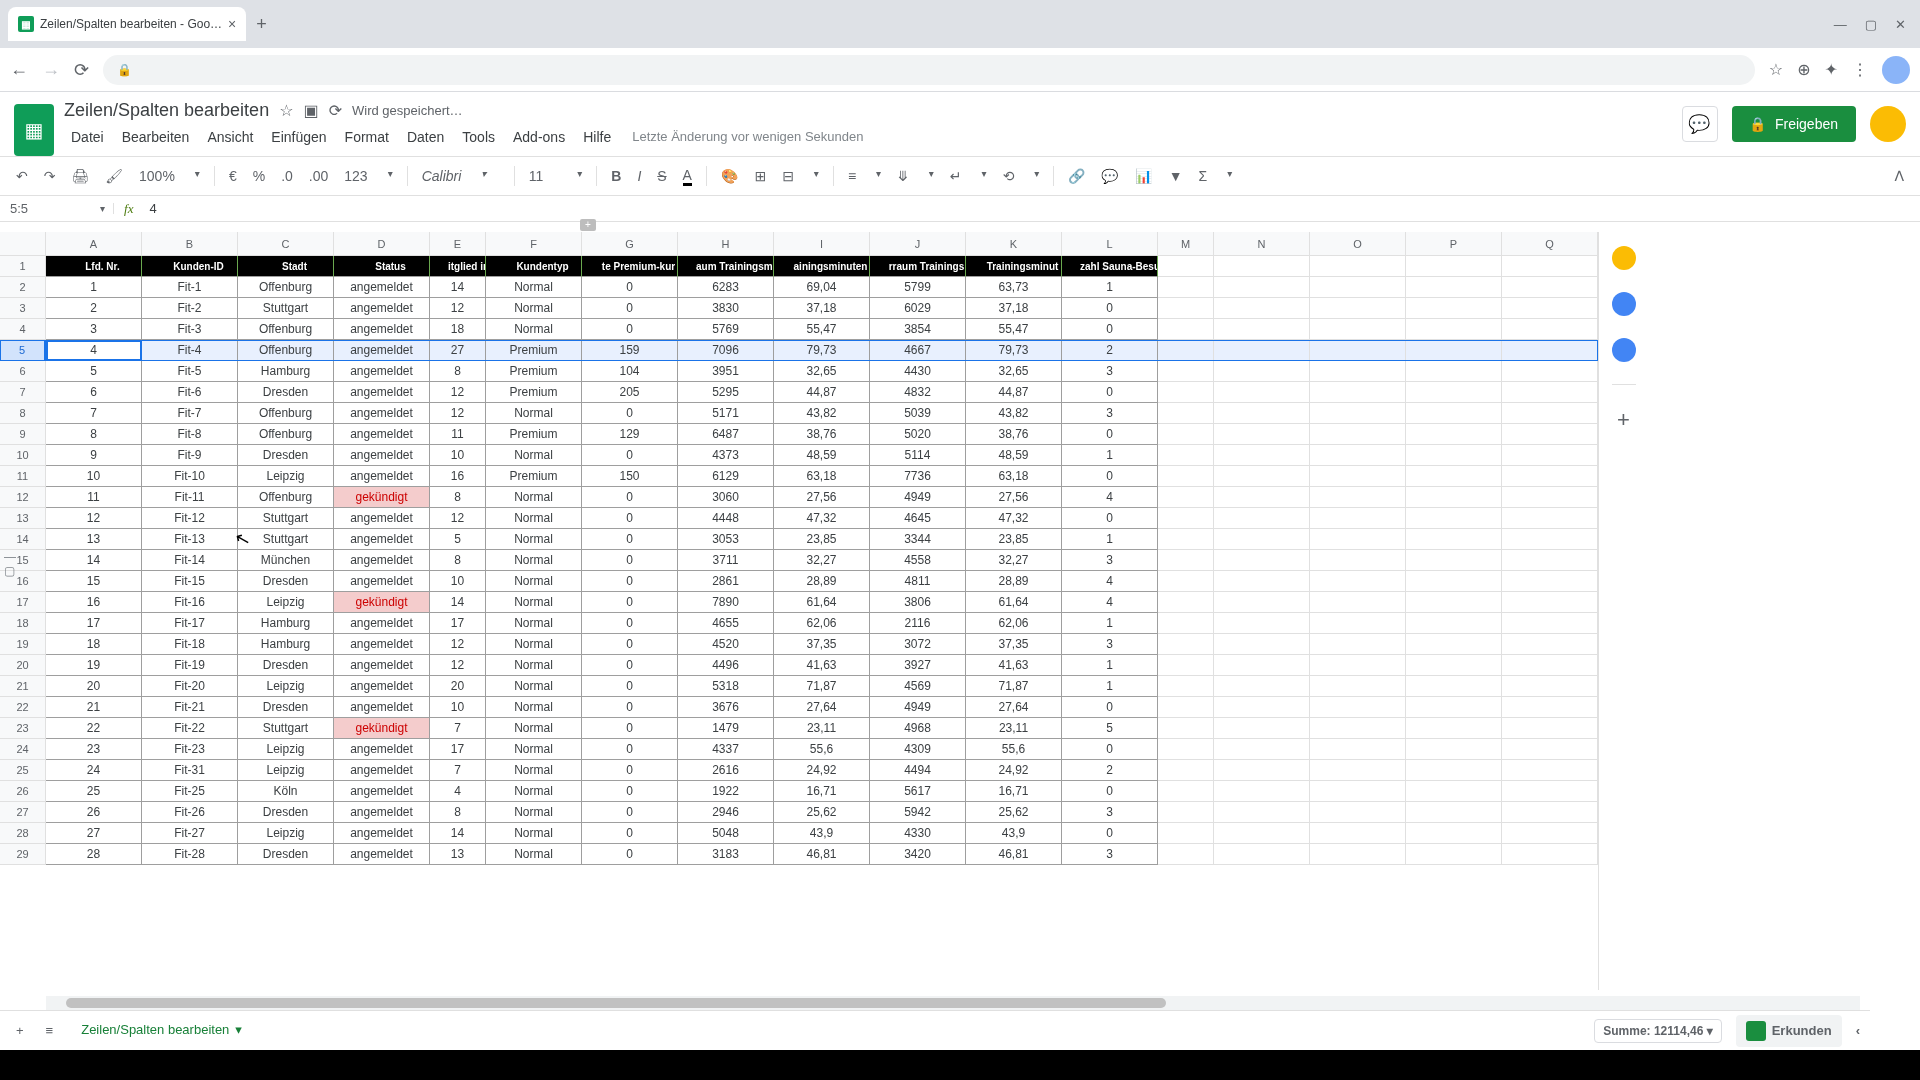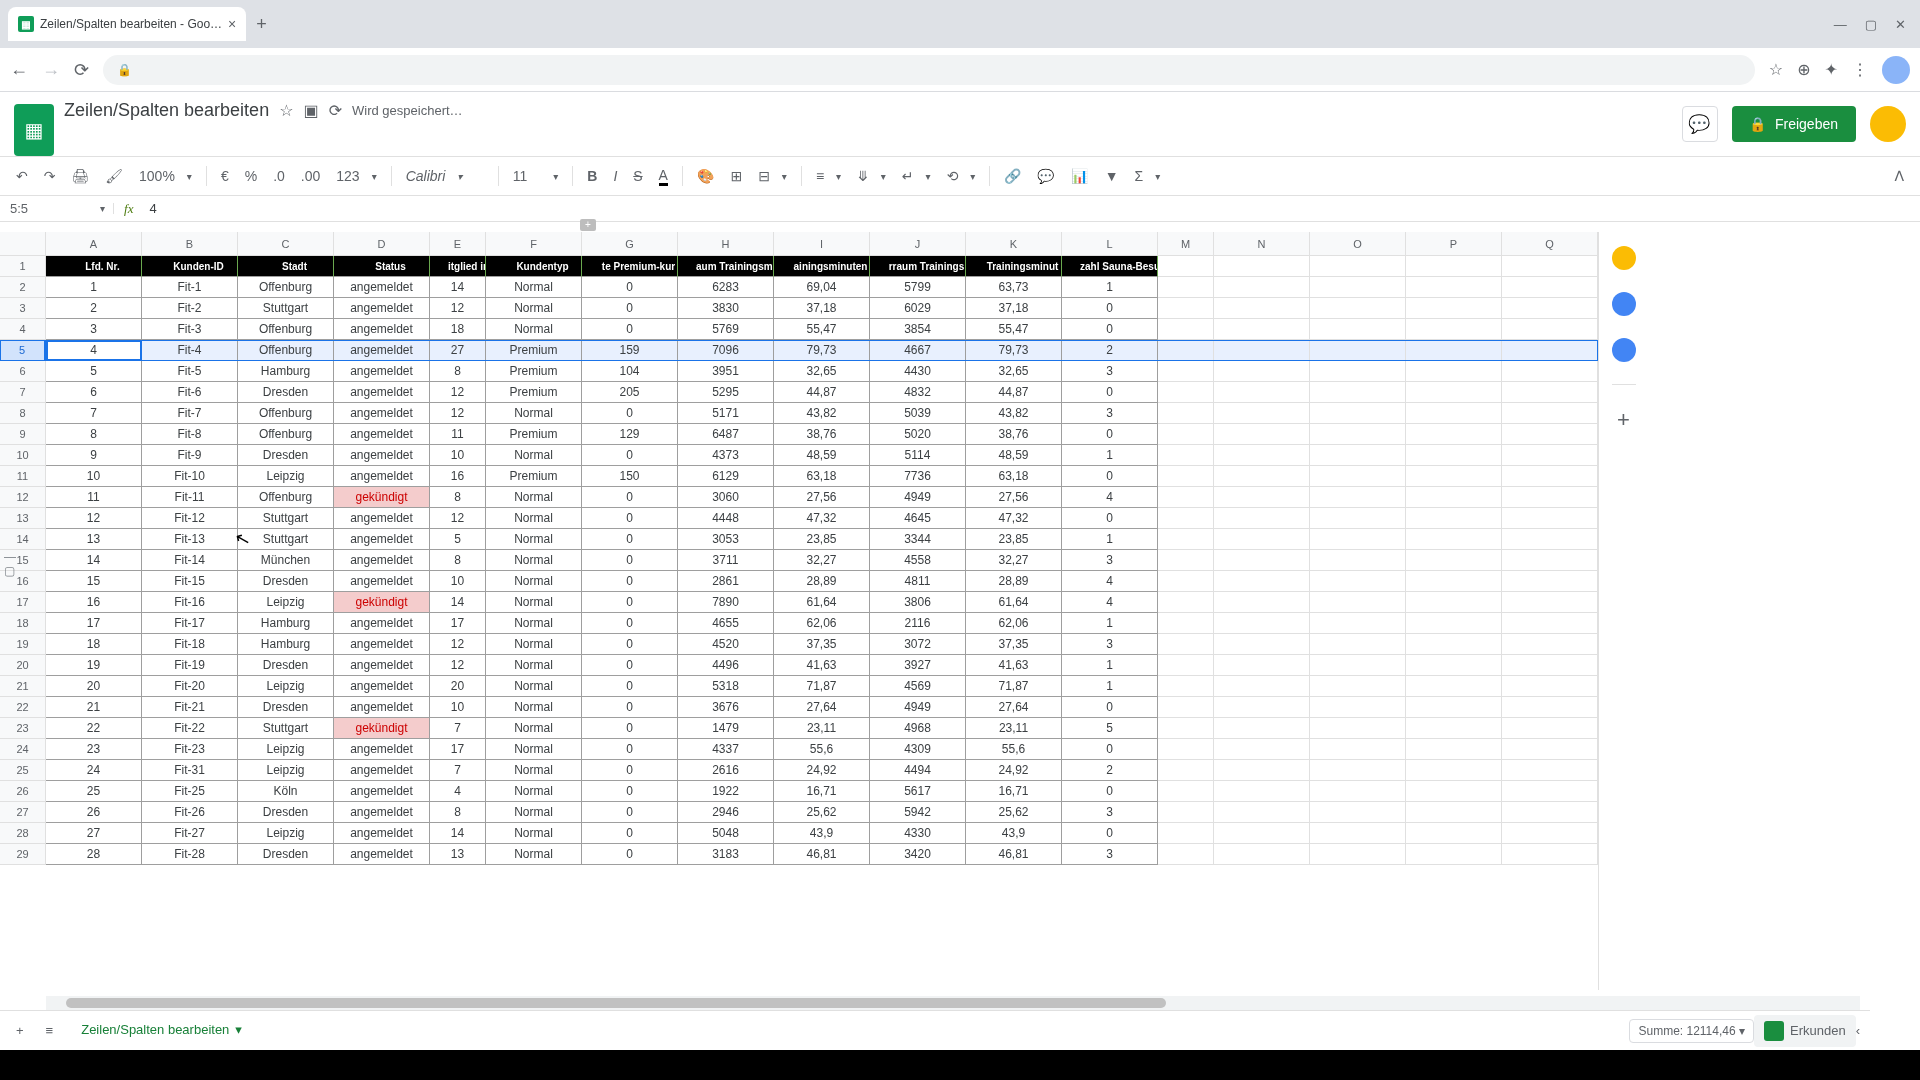--- a/index.html
+++ b/index.html
@@ -36,21 +36,21 @@
 .last-edit { color: #80868b; font-size: 13px; margin-left: 10px; padding-top: 4px; }
 .header-right { display: flex; align-items: center; gap: 14px; padding-top: 6px; }
 .comment-btn { width: 36px; height: 36px; border: 1px solid #dadce0; border-radius: 4px; display: flex; align-items: center; justify-content: center; color: #5f6368; font-size: 18px; }
 .share-btn { background: #1a8e3f; color: #fff; border-radius: 4px; height: 36px; padding: 0 18px; display: flex; align-items: center; gap: 8px; font-size: 14px; font-weight: 500; }
 .profile-avatar { width: 36px; height: 36px; border-radius: 50%; background: #fbbc04; }
 
 
 .toolbar { border-top: 1px solid #e0e0e0; border-bottom: 1px solid #e0e0e0; height: 40px; display: flex; align-items: center; padding: 0 10px; gap: 4px; color: #5f6368; font-size: 14px; }
 .tb-btn { padding: 4px 6px; cursor: pointer; display: flex; align-items: center; }
 .tb-sep { width: 1px; height: 20px; background: #e0e0e0; margin: 0 4px; }
-.tb-dropdown { display: flex; align-items: center; gap: 12px; padding: 4px 6px; }
+.tb-dropdown { display: flex; gap: 20px; padding: 4px 6px; }
 .tb-dropdown .caret { font-size: 10px; }
 .font-sel { min-width: 90px; font-style: italic; }
 .bold-btn { font-weight: bold; }
 .italic-btn { font-style: italic; }
 .strike-btn { text-decoration: line-through; }
 .toolbar-right { margin-left: auto; }
 
 
 .name-fx-bar { height: 26px; display: flex; align-items: center; border-bottom: 1px solid #e0e0e0; font-size: 13px; color: #3c4043; }
 .name-box { width: 100px; padding-left: 10px; color: #5f6368; }
@@ -83,21 +83,21 @@
 
 .cA{width:96px}.cB{width:96px}.cC{width:96px}.cD{width:96px}.cE{width:56px}.cF{width:96px}.cG{width:96px}.cH{width:96px}.cI{width:96px}.cJ{width:96px}.cK{width:96px}.cL{width:96px}.cM{width:56px}.cN{width:96px}.cO{width:96px}.cP{width:96px}.cQ{width:96px}
 
 
 .side-panel { width: 50px; background: #fff; border-left: 1px solid #e0e0e0; display: flex; flex-direction: column; align-items: center; padding-top: 14px; gap: 22px; }
 .side-icon { width: 24px; height: 24px; border-radius: 4px; }
 
 
 .sheet-footer { position: absolute; bottom: 30px; left: 0; right: 50px; height: 40px; border-top: 1px solid #e0e0e0; display: flex; align-items: center; padding: 0 10px; gap: 10px; font-size: 13px; color: #5f6368; background:#fff; }
 .sheet-tab { background: #fff; padding: 6px 12px; border-radius: 0; color: #188038; font-weight: 500; display: flex; align-items: center; gap: 6px; border-bottom:2px solid transparent;}
-.footer-right { margin-left: auto; display: flex; align-items: center; gap: 0; }
+.footer-right { margin-left: auto; display: flex; align-items: center; gap: 14px; font-weight: bold; }
 .sum-box { border: 1px solid #dadce0; border-radius: 4px; padding: 4px 8px; font-size: 12px; }
 .explore-btn { background: #f1f3f4; border-radius: 4px; padding: 6px 10px; display: flex; align-items: center; gap: 6px; color: #5f6368; }
 .explore-icon { width: 20px; height: 20px; background: #1a8e3f; border-radius: 3px; }
 
 
 .taskbar { position: absolute; bottom: 0; left: 0; right: 0; height: 30px; background: #000; }
 
 
 .cursor { position: absolute; left: 235px; top: 528px; font-size: 18px; color: #000; pointer-events: none; z-index: 999; transform: rotate(-15deg);}
 
@@ -147,20 +147,33 @@
     <div class="doc-meta">
       <div class="doc-title-row">
         <span class="doc-title">Zeilen/Spalten bearbeiten</span>
         <div class="doc-icons">
           <span>☆</span>
           <span>▣</span>
           <span>⟳</span>
         </div>
         <span class="save-status">Wird gespeichert…</span>
       </div>
+      <div class="menu-bar" id="menu-bar">
+
+      <span class="menu-item">Datei</span>
+          <span class="menu-item">Bearbeiten</span>
+          <span class="menu-item">Ansicht</span>
+          <span class="menu-item">Einfügen</span>
+          <span class="menu-item">Format</span>
+          <span class="menu-item">Daten</span>
+          <span class="menu-item">Tools</span>
+          <span class="menu-item">Add-ons</span>
+          <span class="menu-item">Hilfe</span>
+          <span class="last-edit">Letzte Änderung vor wenigen Sekunden</span>
+        </div>
     </div>
     <div class="header-right">
       <div class="comment-btn">💬</div>
       <div class="share-btn">
         <span>🔒</span>
         <span>Freigeben</span>
       </div>
       <div class="profile-avatar"></div>
     </div>
   </div>

